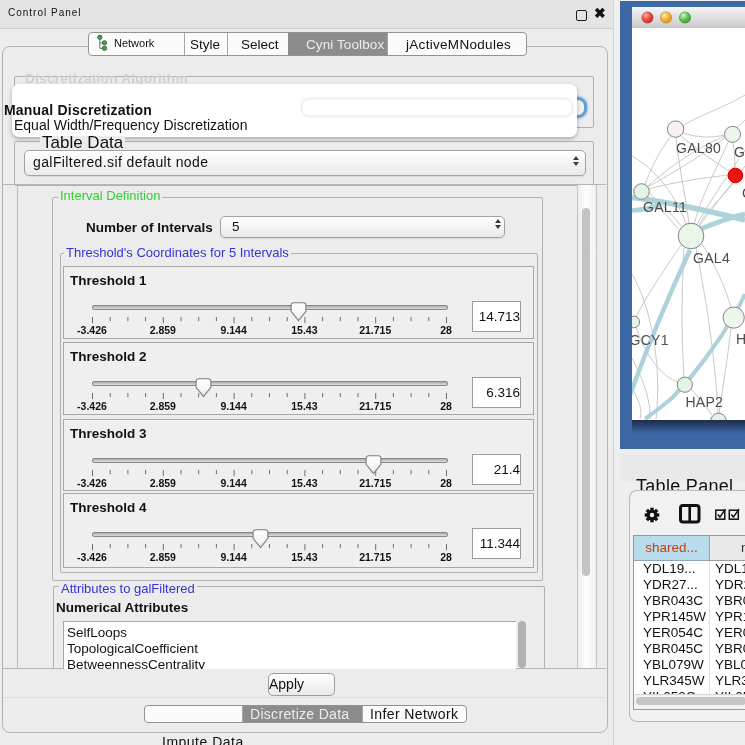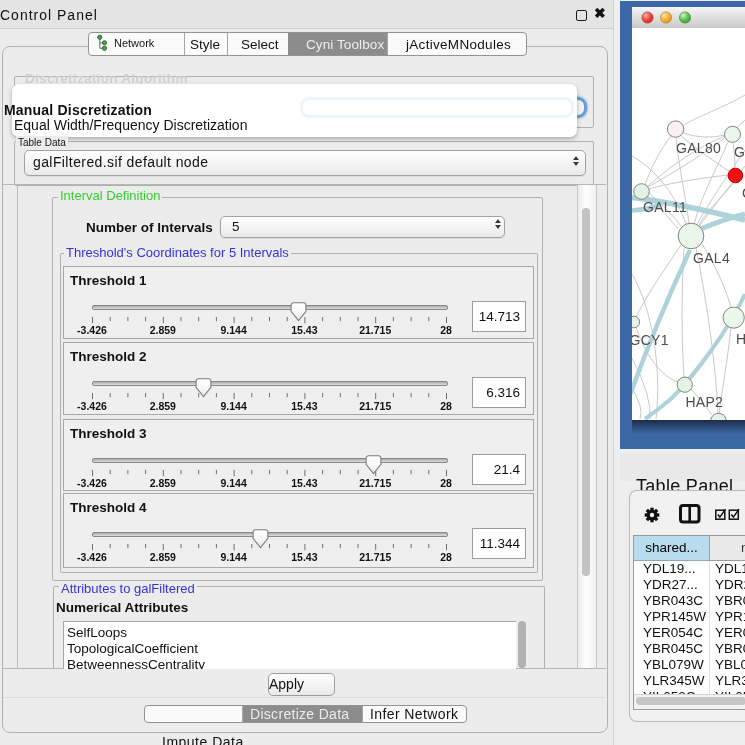--- a/index.html
+++ b/index.html
@@ -12,29 +12,29 @@
   .stepper{position:absolute;width:9px;font-size:0;}
   .tri-up{width:0;height:0;border-left:3.5px solid transparent;border-right:3.5px solid transparent;
           border-bottom:4.5px solid #3a3a3a;margin:0 auto 2px;}
   .tri-dn{width:0;height:0;border-left:3.5px solid transparent;border-right:3.5px solid transparent;
           border-top:4.5px solid #3a3a3a;margin:0 auto;}
   .tbox{position:absolute;left:63px;width:469px;background:#efefef;border:1px solid #a8a8a8;}
   .tlabel{position:absolute;left:6px;top:6px;font-weight:bold;font-size:13.5px;}
   .track{position:absolute;left:28px;width:354px;height:3px;
          background:linear-gradient(#ababab,#dedede);border:1px solid #888888;border-radius:2px;}
   .vfield{position:absolute;left:408px;width:47px;height:29px;background:#fff;
-          border:1px solid #9c9c9c;font-size:13.5px;text-align:right;line-height:29px;padding-right:5px;}
+          border:1px solid #9c9c9c;font-size:13.5px;text-align:right;line-height:29px;}
   .ticklbl{position:absolute;font-size:10.5px;font-weight:bold;transform:translateX(-50%);}
 </style></head>
 <body>
 <div id="stage">
 
 <div class="abs" style="left:0;top:0;width:614px;height:745px;background:#ececec;"></div>
 <div class="abs" style="left:0;top:0;width:614px;height:28px;background:#e4e4e4;border-bottom:1px solid #cdcdcd;"></div>
-<div class="abs" style="left:0;top:7px;font-size:14px;letter-spacing:1px;">Control Panel</div>
+<div class="abs" style="left:8px;top:7px;font-size:10px;letter-spacing:1px;">Control Panel</div>
 <div class="abs" style="left:576px;top:10px;width:9px;height:9px;border:1.6px solid #1c1c1c;border-radius:2px;"></div>
 <div class="abs" style="left:594px;top:5px;font-size:14px;font-weight:bold;color:#111;">✖</div>
 
 <div class="abs" style="left:2px;top:46px;width:604px;height:685px;background:#ececec;border:1px solid #b2b2b2;border-radius:8px;"></div>
 
 <div class="abs" style="left:88px;top:32px;width:437px;height:22px;background:#fbfbfb;border:1px solid #939393;border-radius:4px;overflow:hidden;display:flex;">
   <div style="width:95px;border-right:1px solid #a6a6a6;"></div>
   <div style="width:42px;border-right:1px solid #a6a6a6;"></div>
   <div style="width:60px;"></div>
   <div style="width:99px;background:#8c8c8c;"></div>
@@ -55,21 +55,21 @@
 <div class="abs" style="left:14px;top:76px;width:578px;height:50px;border:1px solid #b0b0b0;border-radius:2px;"></div>
 <div class="abs" style="left:300px;top:97px;width:281px;height:15px;background:#f2f2f2;border:3px solid #639fd6;border-radius:9px;box-shadow:0 0 2px 1px rgba(110,160,215,.55);"></div>
 <div class="abs" style="left:25px;top:71px;font-weight:bold;font-size:13.5px;letter-spacing:.3px;color:#cfd2cf;background:transparent;">Discretization Algorithm</div>
 
 <div class="abs" style="left:12px;top:84px;width:565px;height:53px;background:#ffffff;border-radius:7px;box-shadow:0 2px 4px rgba(0,0,0,.28);"></div>
 <div class="abs" style="left:300px;top:97px;width:268px;height:15px;border:3px solid rgba(125,165,210,.12);border-radius:9px;"></div>
 <div class="abs" style="left:4px;top:102px;font-size:14px;font-weight:bold;letter-spacing:.2px;">Manual Discretization</div>
 <div class="abs" style="left:14px;top:117px;font-size:14px;">Equal Width/Frequency Discretization</div>
 
 <div class="abs" style="left:14px;top:141px;width:578px;height:43px;border:1px solid #b0b0b0;border-radius:2px;"></div>
-<div class="grouplbl" style="left:16px;top:136px;font-size:10px;text-align:center;">Table Data</div>
+<div class="grouplbl" style="left:40px;top:136px;font-size:17px;text-align:center;">Table Data</div>
 <div class="combo" style="left:24px;top:150px;width:560px;height:24px;"></div>
 <div class="abs" style="left:33px;top:154px;font-size:14px;letter-spacing:.4px;">galFiltered.sif default node</div>
 <div class="stepper" style="left:571px;top:156px;">
       <div class="tri-up"></div>
       <div class="tri-dn"></div>
     </div>
 
 <div class="abs" style="left:3px;top:184px;width:603px;height:1px;background:#b6b6b6;"></div>
 <div class="abs" style="left:17px;top:184px;width:1px;height:484px;background:#bdbdbd;"></div>
 <div class="abs" style="left:3px;top:668px;width:603px;height:1px;background:#b6b6b6;"></div>
@@ -398,21 +398,21 @@
   <line x1="46.7" y1="2.5" x2="46.7" y2="19" stroke="#111" stroke-width="2.6"></line>
   <g stroke="#111" fill="none">
     <rect x="72.8" y="7.2" width="9" height="9" stroke-width="1.5"></rect>
     <path d="M74.8,11.6 l2.1,2.5 l5.6,-8" stroke-width="1.5"></path>
     <rect x="86.3" y="7.2" width="9" height="9" stroke-width="1.5"></rect>
     <path d="M88.3,11.6 l2.1,2.5 l5.6,-8" stroke-width="1.5"></path>
   </g>
 </svg>
 
 <div class="abs" style="left:633px;top:535px;width:112px;height:173px;background:#fff;border:1px solid #999;border-right:none;overflow:hidden;">
-  <div style="position:absolute;left:0;top:0;width:75px;height:24px;background:#b8dcec;border-right:1px solid #8fa7b2;border-bottom:1px solid #8fa7b2;text-align:center;line-height:24px;font-size:13.5px;color:#000000;">shared...</div>
+  <div style="position:absolute;left:0;top:0;width:75px;height:24px;background:#b8dcec;border-right:1px solid #8fa7b2;border-bottom:1px solid #8fa7b2;text-align:center;line-height:24px;font-size:13.5px;color:#c2410c;">shared...</div>
   <div style="position:absolute;left:76px;top:0;width:40px;height:24px;background:#e9e9e9;border-bottom:1px solid #9c9c9c;line-height:24px;font-size:13.5px;color:#333;padding-left:31px;">name</div>
   <div style="position:absolute;left:9px;top:25px;font-size:13.5px;line-height:16px;">YDL19...<br>YDR27...<br>YBR043C<br>YPR145W<br>YER054C<br>YBR045C<br>YBL079W<br>YLR345W<br>YIL052C</div>
   <div style="position:absolute;left:81px;top:25px;font-size:13.5px;line-height:16px;">YDL19<br>YDR27<br>YBR04<br>YPR14<br>YER05<br>YBR04<br>YBL07<br>YLR34<br>YIL05</div>
   <div style="position:absolute;left:75px;top:25px;width:1px;height:133px;background:#e3e3e3;"></div>
   <div style="position:absolute;left:0;top:158px;width:112px;height:15px;background:#f2f2f2;border-top:1px solid #d4d4d4;"></div>
   <div style="position:absolute;left:2px;top:161px;width:110px;height:8px;background:#c6c6c6;border-radius:4px;"></div>
 </div>
 
 </div>
 

